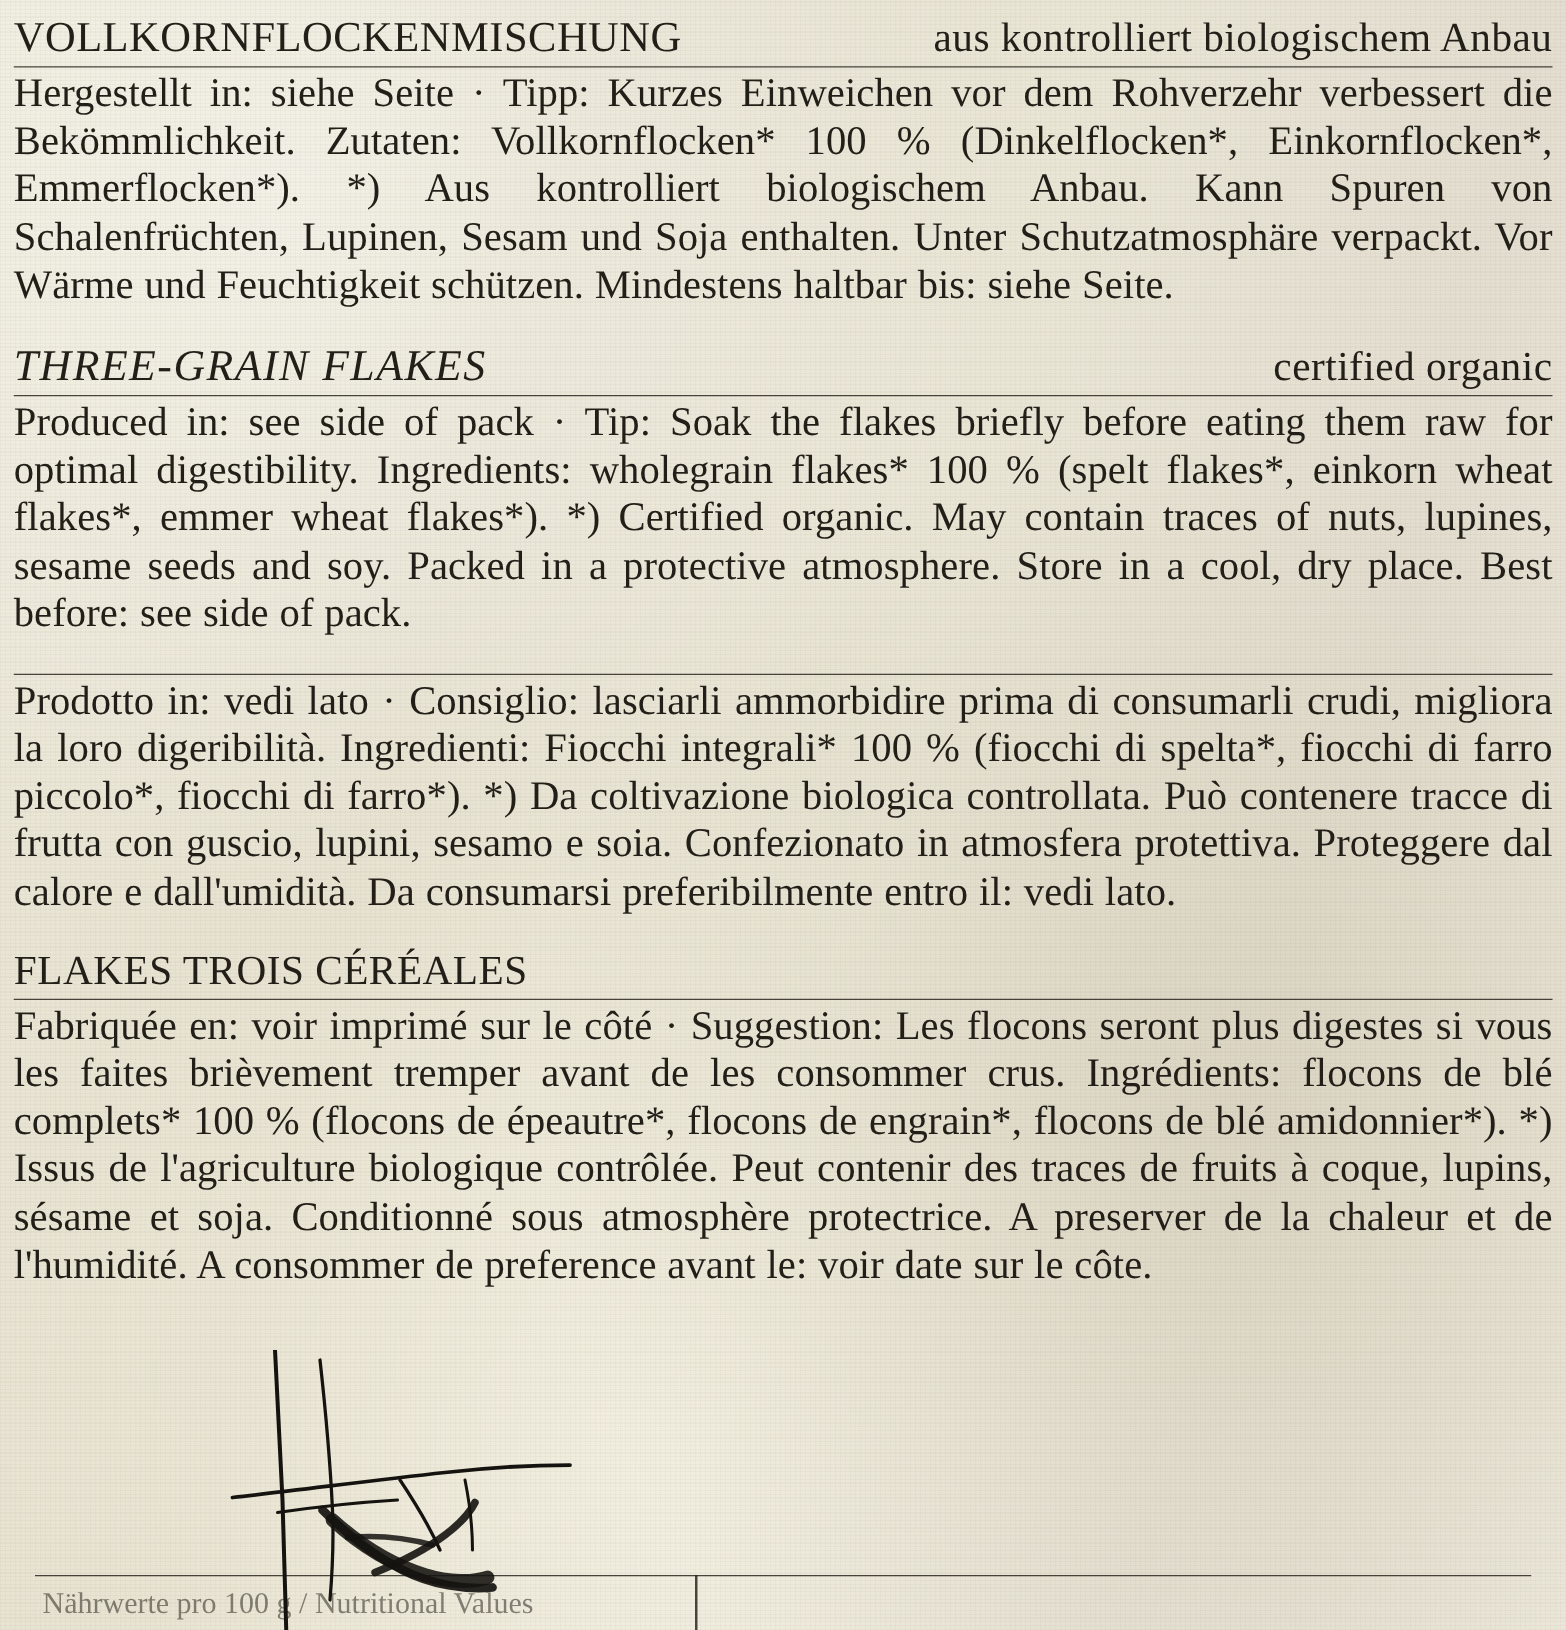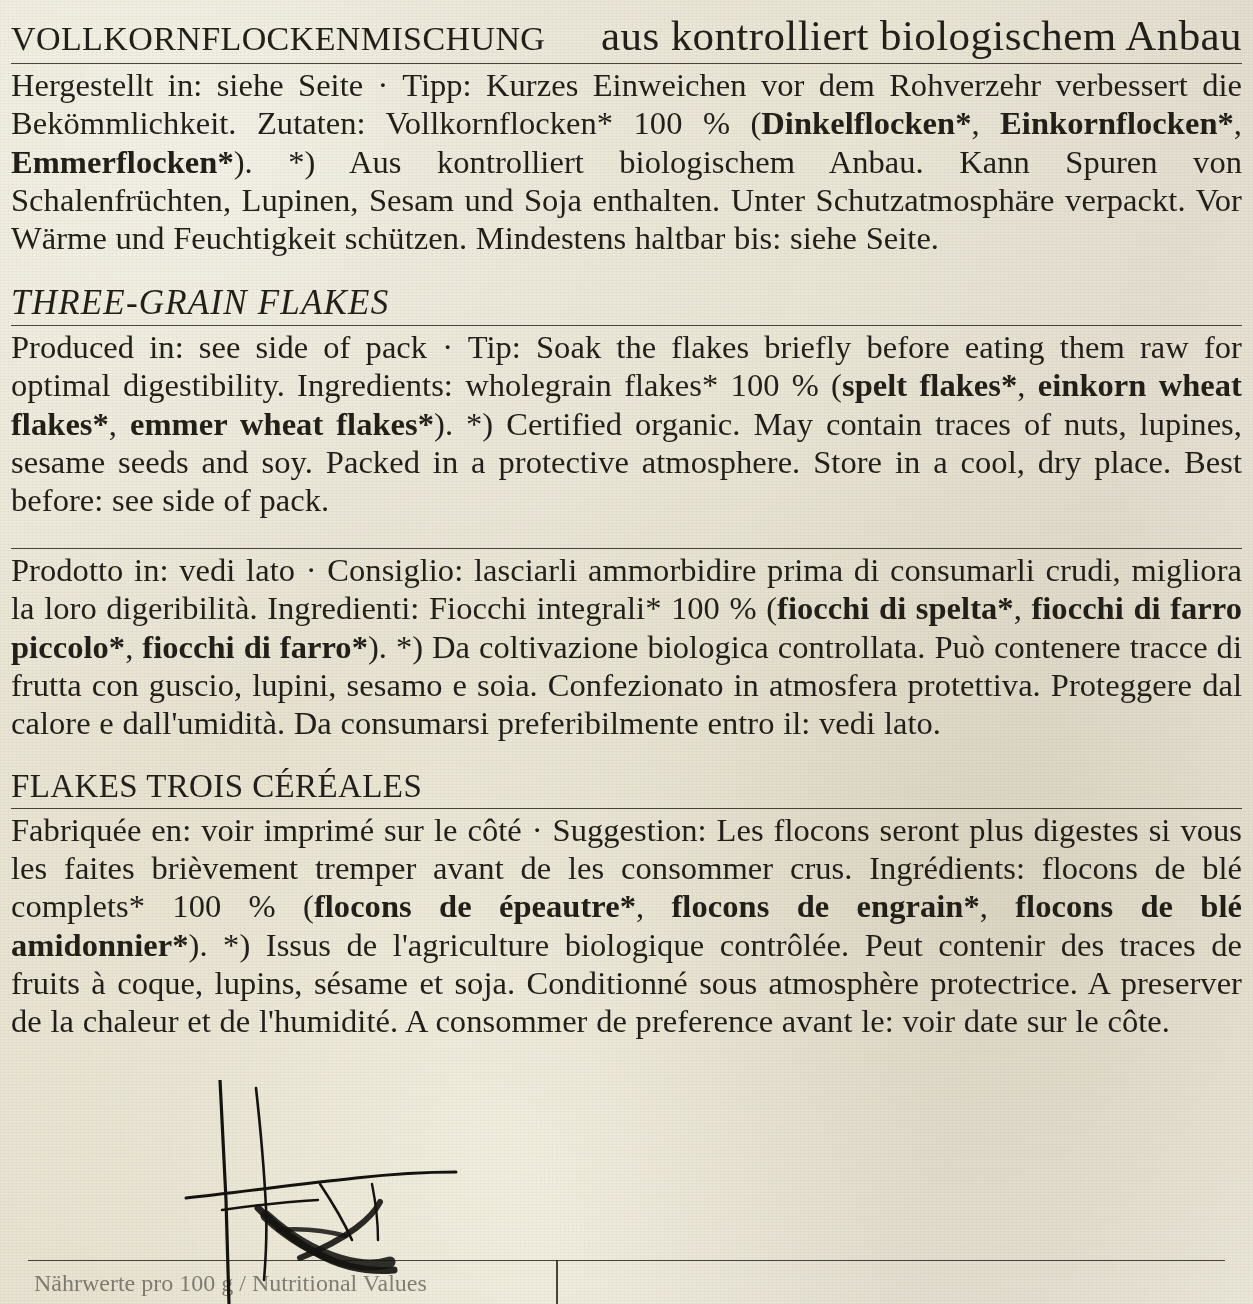--- a/index.html
+++ b/index.html
@@ -52,39 +52,39 @@
     font-size: 35px;
     letter-spacing: 0.4px;
     line-height: 1.12;
     white-space: nowrap;
   }
   .head .title {
     font-weight: 400;
   }
   .head .sub {
     font-weight: 400;
-    font-size: 43px;
+    font-size: 33px;
   }
   .rule {
     border: 0;
     border-top: 1.6px solid #2b271f;
     margin: 3px 0 2px 0;
     width: 100%;
     opacity: 0.85;
   }
   .body-text {
     font-size: 32.5px;
     line-height: 1.175;
     text-align: justify;
     text-align-last: left;
     letter-spacing: 0.05px;
     word-spacing: 0.5px;
   }
   .body-text b {
-    font-weight: 700;
+    font-weight: 400;
     margin-top: 43px;
   }
   
   .block-de .head { font-size: 34px; }
   .block-en .head .title { letter-spacing: 1.2px; font-style: italic; }
   .block-it .head .title { letter-spacing: 1.8px; }
   .block-fr .head { font-size: 33px; }
   .block-de { margin-top: 12px; }
   .block-en { margin-top: 26px; }
   .block-it { margin-top: 26px; }
@@ -149,20 +149,21 @@
       <span class="title">VOLLKORNFLOCKENMISCHUNG</span>
       <span class="sub">aus kontrolliert biologischem Anbau</span>
     </div>
     <hr class="rule">
     <div class="body-text">Hergestellt in: siehe Seite · Tipp: Kurzes Einweichen vor dem Rohverzehr verbessert die Bekömmlichkeit. Zutaten: Vollkornflocken* 100 % (<b>Dinkelflocken*</b>, <b>Einkornflocken*</b>, <b>Emmerflocken*</b>). *) Aus kontrolliert biologischem Anbau. Kann Spuren von Schalenfrüchten, Lupinen, Sesam und Soja enthalten. Unter Schutzatmosphäre verpackt. Vor Wärme und Feuchtigkeit schützen. Mindestens haltbar bis: siehe Seite.</div>
   </div>
 
   <div class="block block-en">
     <div class="head">
       <span class="title">THREE-GRAIN FLAKES</span>
+      <span class="sub">certified organic</span>
     </div>
     <hr class="rule">
     <div class="body-text">Produced in: see side of pack · Tip: Soak the flakes briefly before eating them raw for optimal digestibility. Ingredients: wholegrain flakes* 100 % (<b>spelt flakes*</b>, <b>einkorn wheat flakes*</b>, <b>emmer wheat flakes*</b>). *) Certified organic. May contain traces of nuts, lupines, sesame seeds and soy. Packed in a protective atmosphere. Store in a cool, dry place. Best before: see side of pack.</div>
   </div>
 
   <div class="block block-it">
     <div class="head">
     </div>
     <hr class="rule">
     <div class="body-text">Prodotto in: vedi lato · Consiglio: lasciarli ammorbidire prima di consumarli crudi, migliora la loro digeribilità. Ingredienti: Fiocchi integrali* 100 % (<b>fiocchi di spelta*</b>, <b>fiocchi di farro piccolo*</b>, <b>fiocchi di farro*</b>). *) Da coltivazione biologica controllata. Può contenere tracce di frutta con guscio, lupini, sesamo e soia. Confezionato in atmosfera protettiva. Proteggere dal calore e dall'umidità. Da consumarsi preferibilmente entro il: vedi lato.</div>

